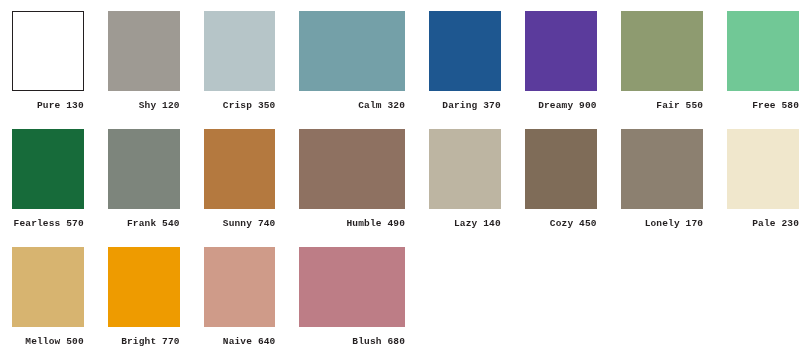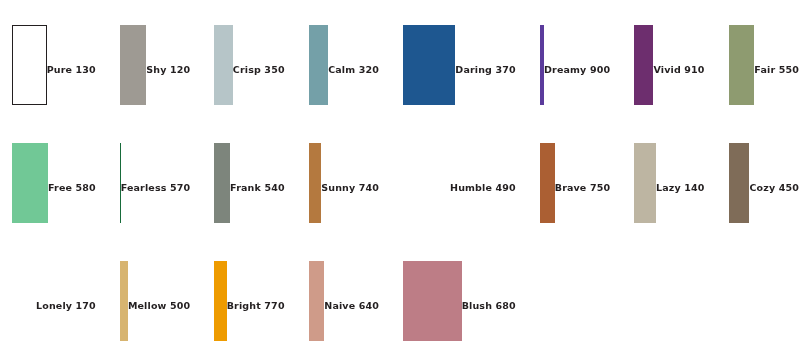--- a/index.html
+++ b/index.html
@@ -19,25 +19,26 @@
     height: 354px;
     display: grid;
     grid-template-columns: repeat(8, 1fr);
     grid-template-rows: repeat(3, 1fr);
     column-gap: 0px;
     row-gap: 0px;
     box-sizing: border-box;
   }
   .swatch-cell {
     display: flex;
-    flex-direction: row;
-    align-items: center;
+    flex-direction: column;
+    align-items: flex-end;
     justify-content: flex-start;
     box-sizing: border-box;
     padding: 11px 12px 0 12px;
+    font-family: Liberation Mono, monospace;
   }
   .swatch-chip {
     width: 100%;
     height: 80px;
     box-sizing: border-box;
     display: block;
   }
   .swatch-chip.outlined {
     border: 1.4px solid #231f20;
   }
@@ -74,24 +75,20 @@
     </div>
     <div class="swatch-cell">
       <div class="swatch-chip" style="background-color: rgb(30, 87, 144);"></div>
       <div class="swatch-label" style="color: rgb(35, 31, 32);">Daring 370</div>
     </div>
     <div class="swatch-cell">
       <div class="swatch-chip" style="background-color: rgb(91, 59, 156);"></div>
       <div class="swatch-label" style="color: rgb(35, 31, 32);">Dreamy 900</div>
     </div>
     <div class="swatch-cell">
-      <div class="swatch-chip" style="background-color: rgb(109, 46, 110);"></div>
-      <div class="swatch-label" style="color: rgb(35, 31, 32);">Vivid 910</div>
-    </div>
-    <div class="swatch-cell">
       <div class="swatch-chip" style="background-color: rgb(142, 155, 112);"></div>
       <div class="swatch-label" style="color: rgb(35, 31, 32);">Fair 550</div>
     </div>
     <div class="swatch-cell">
       <div class="swatch-chip" style="background-color: rgb(113, 200, 150);"></div>
       <div class="swatch-label" style="color: rgb(35, 31, 32);">Free 580</div>
     </div>
     <div class="swatch-cell">
       <div class="swatch-chip" style="background-color: rgb(23, 107, 58);"></div>
       <div class="swatch-label" style="color: rgb(35, 31, 32);">Fearless 570</div>
@@ -102,34 +99,34 @@
     </div>
     <div class="swatch-cell">
       <div class="swatch-chip" style="background-color: rgb(180, 121, 63);"></div>
       <div class="swatch-label" style="color: rgb(35, 31, 32);">Sunny 740</div>
     </div>
     <div class="swatch-cell">
       <div class="swatch-chip" style="background-color: rgb(142, 113, 97);"></div>
       <div class="swatch-label" style="color: rgb(35, 31, 32); padding-left: 47px;">Humble 490</div>
     </div>
     <div class="swatch-cell">
-      <div class="swatch-chip" style="background-color: rgb(171, 95, 51);"></div>
-      <div class="swatch-label" style="color: rgb(35, 31, 32);">Brave 750</div>
-    </div>
-    <div class="swatch-cell">
       <div class="swatch-chip" style="background-color: rgb(189, 181, 162);"></div>
       <div class="swatch-label" style="color: rgb(35, 31, 32);">Lazy 140</div>
     </div>
     <div class="swatch-cell">
       <div class="swatch-chip" style="background-color: rgb(127, 108, 88);"></div>
       <div class="swatch-label" style="color: rgb(35, 31, 32);">Cozy 450</div>
     </div>
     <div class="swatch-cell">
       <div class="swatch-chip" style="background-color: rgb(140, 128, 112);"></div>
       <div class="swatch-label" style="color: rgb(35, 31, 32); padding-left: 24px;">Lonely 170</div>
+    </div>
+    <div class="swatch-cell">
+      <div class="swatch-chip" style="background-color: rgb(240, 231, 204);"></div>
+      <div class="swatch-label" style="color: rgb(35, 31, 32);">Pale 230</div>
     </div>
     <div class="swatch-cell">
       <div class="swatch-chip" style="background-color: rgb(215, 180, 112);"></div>
       <div class="swatch-label" style="color: rgb(35, 31, 32);">Mellow 500</div>
     </div>
     <div class="swatch-cell">
       <div class="swatch-chip" style="background-color: rgb(238, 155, 0);"></div>
       <div class="swatch-label" style="color: rgb(35, 31, 32);">Bright 770</div>
     </div>
     <div class="swatch-cell">

